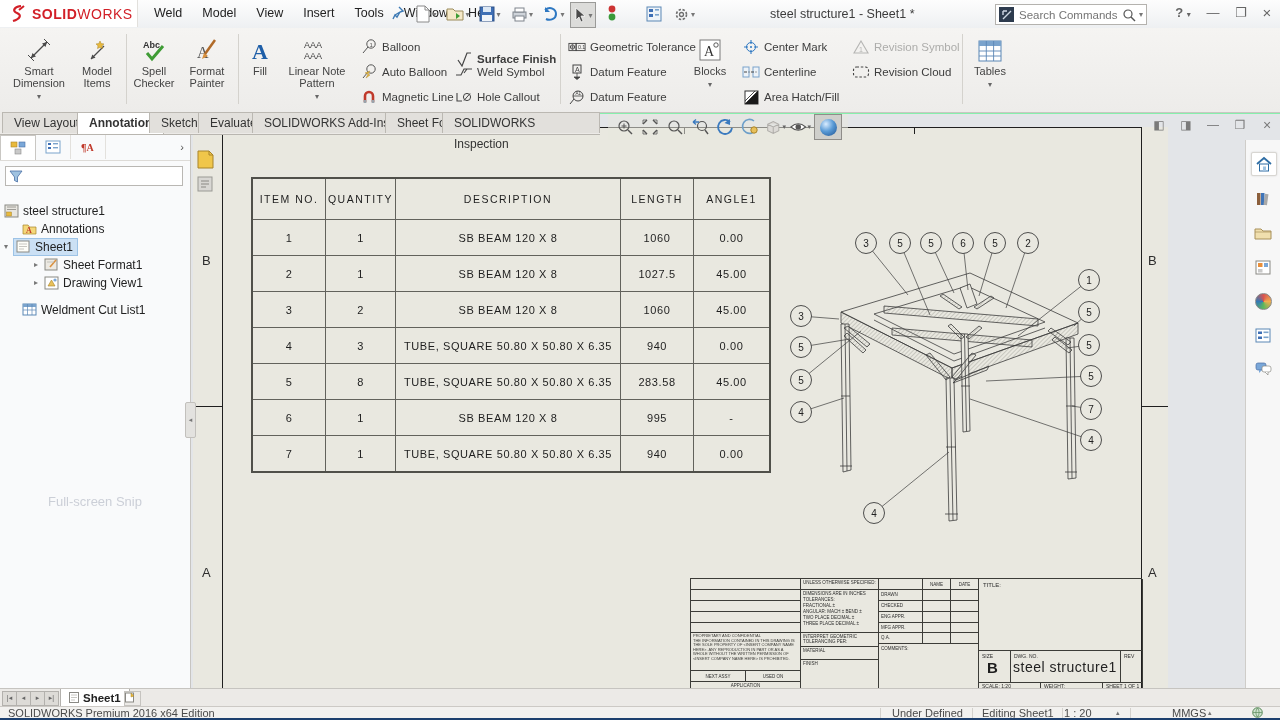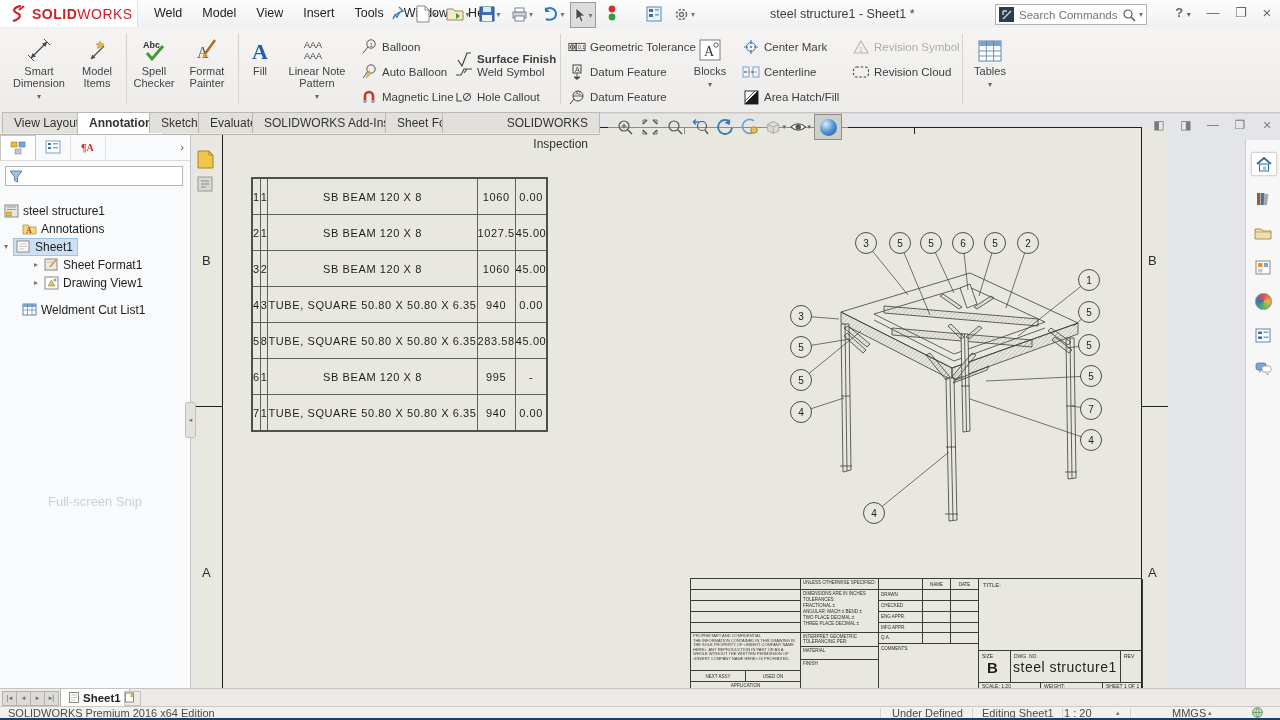--- a/index.html
+++ b/index.html
@@ -1,17 +1,17 @@
 <!DOCTYPE html>
 <html><head>
 <meta charset="utf-8">
 <style>
   html,body{margin:0;padding:0;}
   body{font-family:"Liberation Sans",sans-serif;-webkit-font-smoothing:antialiased;}
-  .app{position:relative;width:1280px;height:720px;overflow:hidden;background:#fde047;font-size:12px;color:#333;}
+  .app{position:relative;width:1280px;height:720px;overflow:hidden;background:#86efac;font-size:12px;color:#333;}
 
   
   .titlebar{position:absolute;left:0;top:0;width:1280px;height:28px;background:linear-gradient(#fdfdfd,#eef0f2);border-bottom:1px solid #d9d7d3;}
   .logo{position:absolute;left:0;top:0;width:138px;height:27px;background:#fff;border-right:1px solid #e2e0dc;display:flex;align-items:center;padding-left:8px;box-sizing:border-box;}
   .logo-text{color:#d21f27;font-size:14px;letter-spacing:.5px;margin-left:4px;}
   .logo-text b{font-weight:bold;}
   .menus{position:absolute;left:144px;top:0;height:27px;display:flex;align-items:center;}
   .menu-item{padding:0 10px;font-size:12.5px;color:#222;height:27px;line-height:27px;cursor:default;}
   .pin{position:absolute;left:392px;top:6px;}
   .qt{position:absolute;top:2px;width:24px;height:24px;display:flex;align-items:center;justify-content:center;}
@@ -450,21 +450,21 @@
     </div>
   </div>
 
   <div class="tabstrip">
     <span class="ctab" style="left:2px;">View Layout</span>
     <span class="ctab active" style="left:77px;">Annotation</span>
     <span class="ctab" style="left:149px;">Sketch</span>
     <span class="ctab" style="left:198px;">Evaluate</span>
     <span class="ctab" style="left:252px;">SOLIDWORKS Add-Ins</span>
     <span class="ctab" style="left:385px;">Sheet Format</span>
-    <span class="ctab" style="left:442px;text-align:right;">SOLIDWORKS Inspection</span>
+    <span class="ctab" style="left:442px;">SOLIDWORKS Inspection</span>
   </div>
 
   <div class="canvas">
     <div class="paper"></div>
     <div class="sheetframe"></div>
 
     <span class="zone" style="left:12px;top:139px;">B</span>
     <span class="zone" style="left:12px;top:451px;">A</span>
     <span class="zone" style="left:958px;top:139px;">B</span>
     <span class="zone" style="left:958px;top:451px;">A</span>
@@ -539,20 +539,27 @@
           </svg>
           <span class="hucaret">▾</span>
       </span>
       <span class="huic hu-active" style="width:26px;height:24px;">
         <div style="width:17px;height:17px;border-radius:50%;background:radial-gradient(circle at 35% 30%, #d9ecff, #5a9bd6 45%, #1b4f8f);"></div>
       </span>
     </div>
 
     <table class="cutlist">
       <tbody>
+          <tr>
+        <th style="width:72px;">ITEM NO.</th>
+        <th style="width:69px;">QUANTITY</th>
+        <th style="width:224px;">DESCRIPTION</th>
+        <th style="width:72px;">LENGTH</th>
+        <th style="width:75px;">ANGLE1</th>
+      </tr>
       <tr>
         <td>1</td>
             <td>1</td>
             <td>SB BEAM 120 X 8</td>
             <td>1060</td>
             <td>0.00</td>
       </tr>
       <tr>
         <td>2</td>
             <td>1</td>

